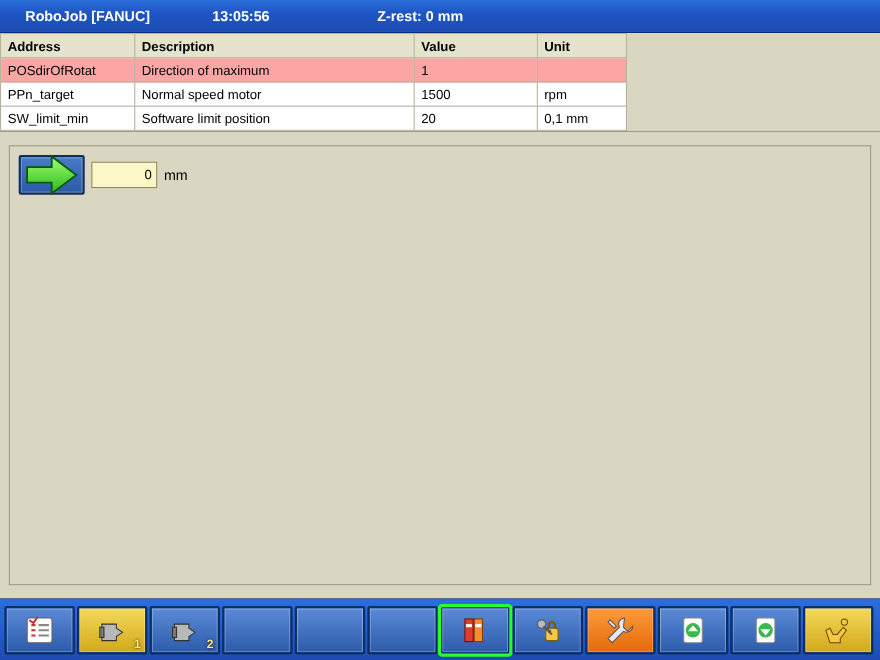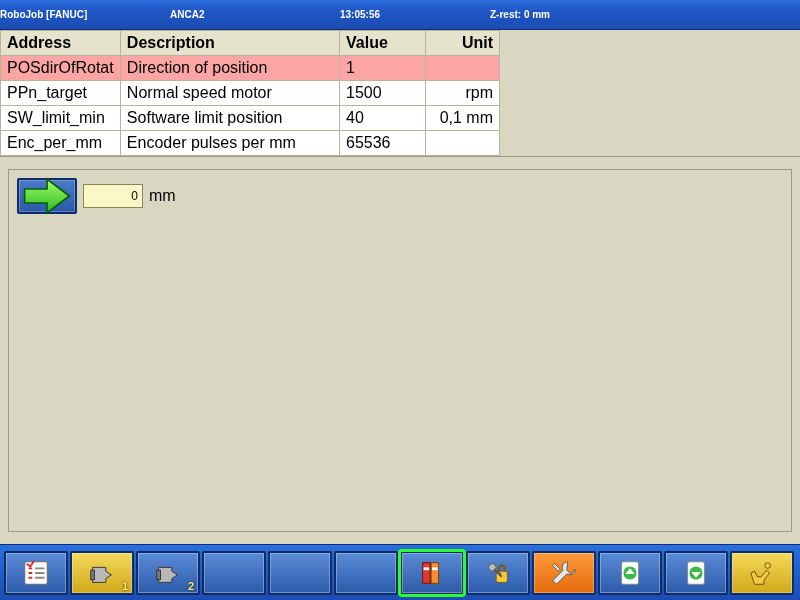--- a/index.html
+++ b/index.html
@@ -7,50 +7,50 @@
   body { background: #d9d6c1; display: flex; flex-direction: column; }
 
   
   .titlebar {
     height: 30px;
     background: linear-gradient(to bottom, #2b6fdc 0%, #1f55c3 40%, #1c4cb3 100%);
     color: #fff;
     display: flex;
     align-items: center;
     font-weight: bold;
-    padding: 0 0;
-    font-size: 10px;
+    padding: 0 23px;
+    font-size: 13px;
     border-bottom: 1px solid #0b2d7a;
   }
   .titlebar .tfield { display: inline-block; }
   .titlebar .app   { width: 170px; }
   .titlebar .machine { width: 170px; }
   .titlebar .clock { width: 150px; }
   .titlebar .zrest { }
 
   
   .table-wrap { border-bottom: 1px solid #9e9b86; }
   table.param {
     border-collapse: collapse;
-    width: 500px;
+    width: 570px;
     background: #fff;
-    font-size: 16px;
+    font-size: 12px;
   }
   table.param th, table.param td {
     border: 1px solid #b7b49d;
     padding: 3px 6px;
     height: 22px;
     text-align: left;
     white-space: nowrap;
   }
   table.param th {
     background: #e6e3cd;
     font-weight: bold;
   }
-  table.param th.unit, table.param td.unit { text-align: right; width: 80px; }
+  table.param th.unit, table.param td.unit { width: 80px; }
   table.param th.addr, table.param td.addr { width: 120px; }
   table.param th.desc, table.param td.desc { width: 250px; }
   table.param th.val, table.param td.val { width: 110px; }
   tr.sel td { background: #fca5a5; }
 
   
   .content { flex: 1; position: relative; padding: 12px 8px; }
   .content-inner { border: 1px solid #9e9b86; background: #d9d6c1; height: 100%; padding: 8px; }
 
   .go-row { display: flex; align-items: center; gap: 6px; }
@@ -64,21 +64,21 @@
     cursor: pointer;
   }
   .value-box {
     width: 60px; height: 24px;
     background: #fbf7c6;
     border: 1px solid #8a875f;
     text-align: right;
     padding: 3px 4px;
     font-size: 12px;
   }
-  .unit-label { font-size: 16px; }
+  .unit-label { font-size: 13px; }
 
   
   .toolbar {
     height: 56px;
     background: linear-gradient(to bottom,#2b6fdc 0%,#1c4cb3 100%);
     padding: 6px 4px;
     display: flex;
     gap: 2px;
     border-top: 1px solid #0b2d7a;
   }
@@ -100,59 +100,52 @@
     color: #ffeb6b; font-weight: bold; font-size: 11px;
     text-shadow: 0 0 2px #000;
   }
   .tool svg { width: 30px; height: 30px; }
 </style>
 </head>
 <body>
 
 <div class="titlebar">
   <span class="tfield app">RoboJob [FANUC]</span>
-  <span class="tfield machine">ANCA2</span>
   <span class="tfield clock">13:05:56</span>
   <span class="tfield zrest">Z-rest: 0 mm</span>
 </div>
 
 <div class="table-wrap">
   <table class="param">
     <thead>
       <tr>
         <th class="addr">Address</th>
         <th class="desc">Description</th>
         <th class="val">Value</th>
         <th class="unit">Unit</th>
       </tr>
     </thead>
     <tbody id="param-body">
         <tr class="sel">
           <td class="addr">POSdirOfRotat</td>
-          <td class="desc">Direction of position</td>
+          <td class="desc">Direction of maximum</td>
           <td class="val">1</td>
           <td class="unit"></td>
         </tr>
         <tr>
           <td class="addr">PPn_target</td>
           <td class="desc">Normal speed motor</td>
           <td class="val">1500</td>
           <td class="unit">rpm</td>
         </tr>
         <tr>
           <td class="addr">SW_limit_min</td>
           <td class="desc">Software limit position</td>
-          <td class="val">40</td>
+          <td class="val">20</td>
           <td class="unit">0,1 mm</td>
-        </tr>
-        <tr>
-          <td class="addr">Enc_per_mm</td>
-          <td class="desc">Encoder pulses per mm</td>
-          <td class="val">65536</td>
-          <td class="unit"></td>
         </tr>
       </tbody>
   </table>
 </div>
 
 <div class="content">
   <div class="content-inner">
     <div class="go-row">
       <div class="go-btn">
         <svg viewBox="0 0 40 30">

